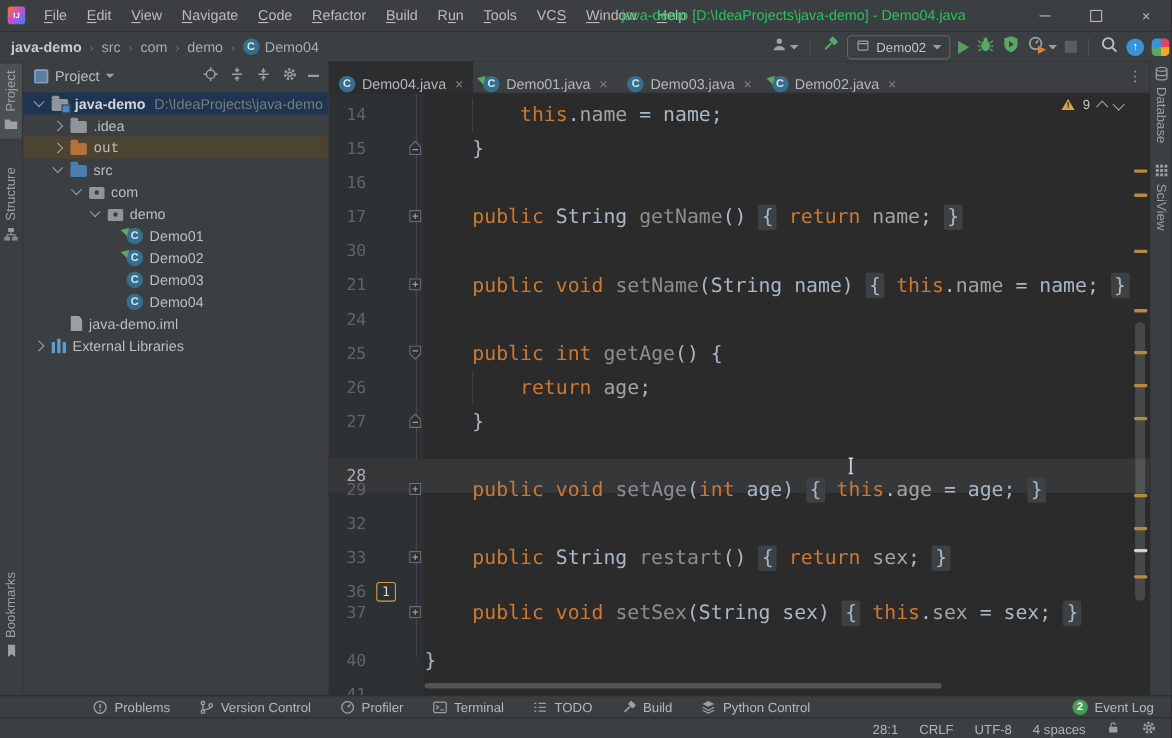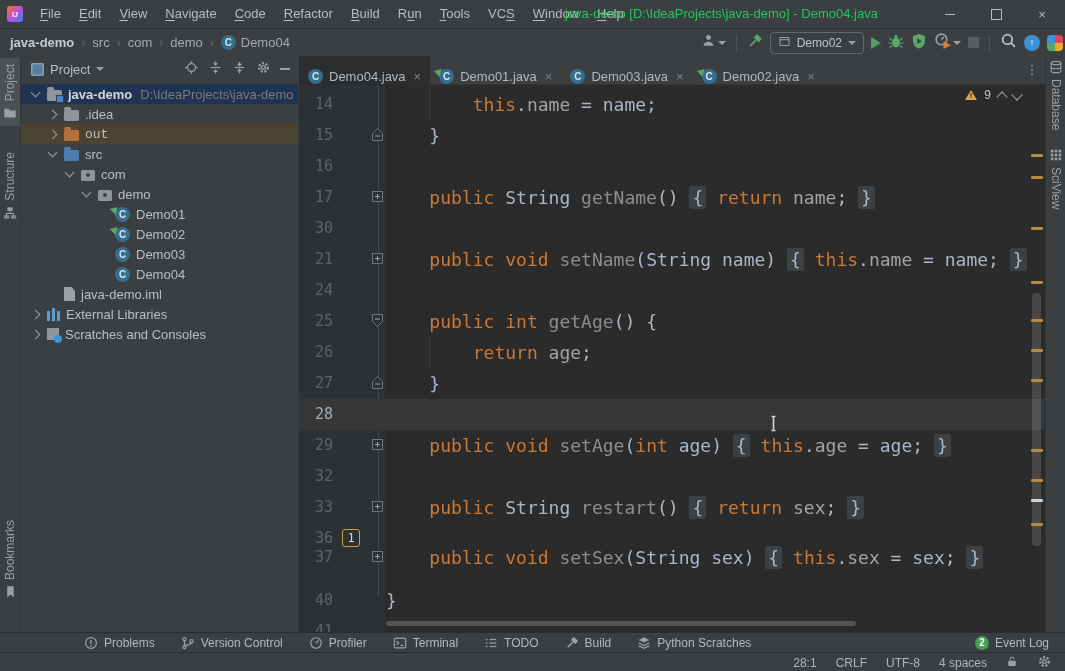--- a/index.html
+++ b/index.html
@@ -444,27 +444,20 @@
           <span class="chev-slot">
             <span class="chev closed"></span>
           </span>
           <span class="ic ic-lib">
             <i style="height: 10px;"></i>
             <i style="height: 13px;"></i>
             <i style="height: 10px;"></i>
           </span>
           <span class="tlabel">External Libraries</span>
         </div>
-        <div class="trow" style="padding-left: 8px;">
-          <span class="chev-slot">
-            <span class="chev closed"></span>
-          </span>
-          <span class="ic ic-scratch"></span>
-          <span class="tlabel">Scratches and Consoles</span>
-        </div>
       </div>
   </div>
 
   <div id="editor-area">
     <div id="tabbar">
         <div class="tab active">
           <span class="ic ic-class"></span>
           <span class="tab-label">Demo04.java</span>
           <span class="tab-close">×</span>
         </div>
@@ -556,21 +549,21 @@
           <div class="cl" style="top: 283px;">
             <span class="lnum">27</span>
             <span class="marker" style="top: 8px;">
               <svg width="11" height="13" viewBox="0 0 11 13">
                 <path d="M0.5 12.5v-7l5-5 5 5v7z" fill="#2e3133" stroke="#6e7479"></path>
                 <line x1="3" y1="8" x2="8" y2="8" stroke="#9da0a2"></line>
               </svg>
             </span>
             <span class="code"><span class="t-d">    }</span></span>
           </div>
-          <div class="cl cur" style="top: 314px;">
+          <div class="cl cur" style="top: 332px;">
             <span class="lnum">28</span>
             <span class="code"></span>
           </div>
           <div class="cl" style="top: 345px;">
             <span class="lnum">29</span>
             <span class="marker">
               <svg width="11" height="11" viewBox="0 0 11 11">
                 <rect x="0.5" y="0.5" width="10" height="10" fill="#2e3133" stroke="#6e7479"></rect>
                 <line x1="3" y1="5.5" x2="8" y2="5.5" stroke="#9da0a2"></line>
                 <line x1="5.5" y1="3" x2="5.5" y2="8" stroke="#9da0a2"></line>
@@ -714,21 +707,21 @@
           </span>
           <span>Build</span>
         </span>
         <span class="bb-item">
           <span class="ic">
             <svg viewBox="0 0 16 16" width="14" height="14">
               <path d="M8 1.5l6 3-6 3-6-3z" fill="#9da0a2"></path>
               <path d="M2 8l6 3 6-3M2 11l6 3 6-3" fill="none" stroke="#9da0a2" stroke-width="1.3"></path>
             </svg>
           </span>
-          <span>Python Scratches</span>
+          <span>Python Control</span>
         </span>
       </div>
     <div id="bb-right">
       <span class="badge">2</span>
       <span>Event Log</span>
     </div>
   </div>
 
   <div id="status-bar">
     <div id="status-right">

